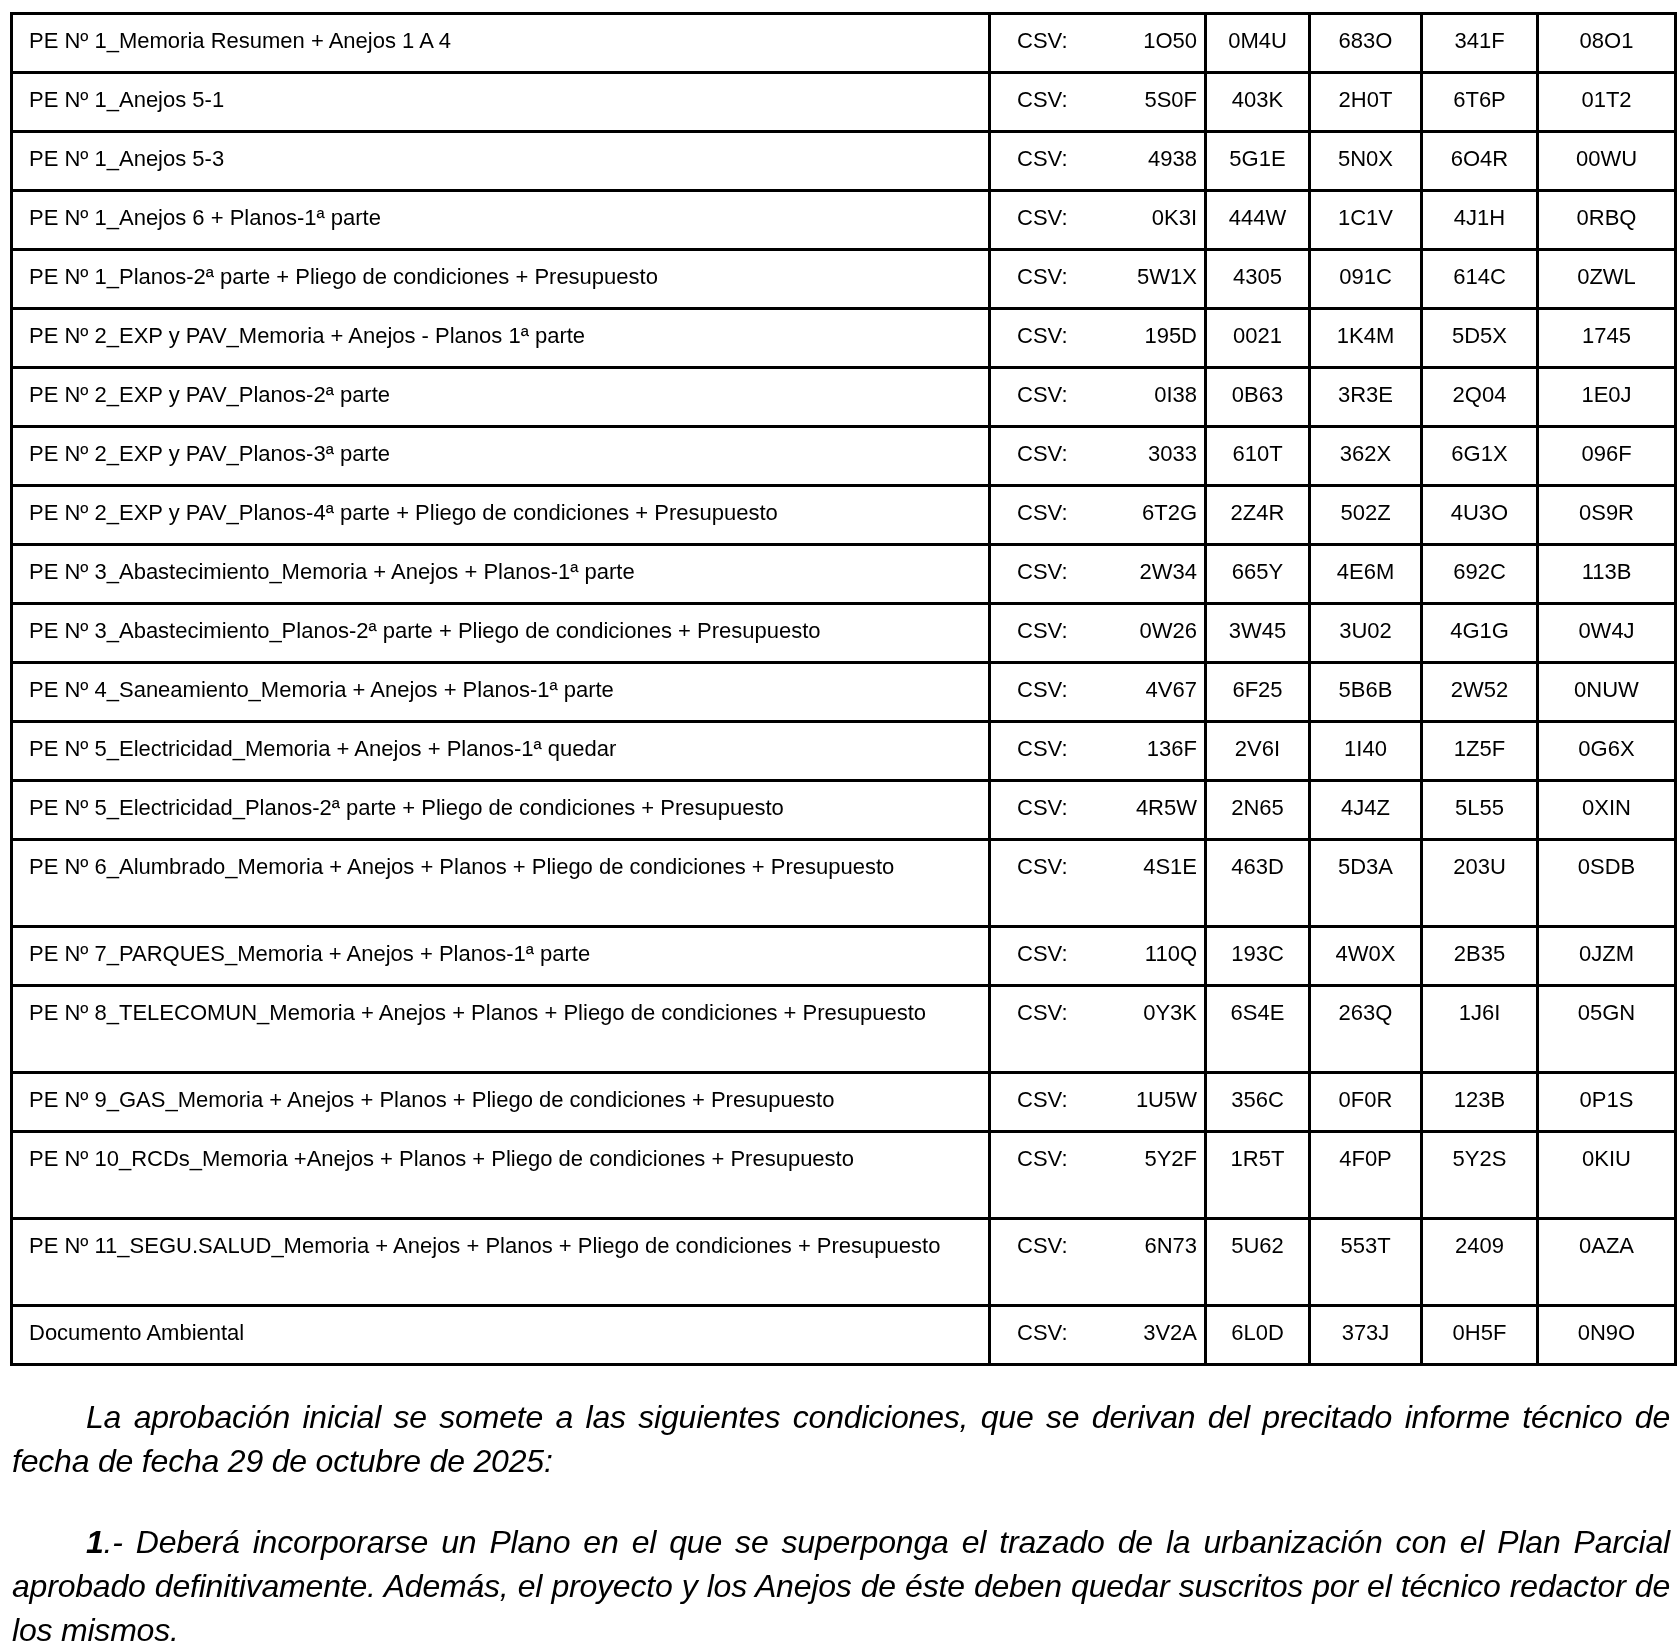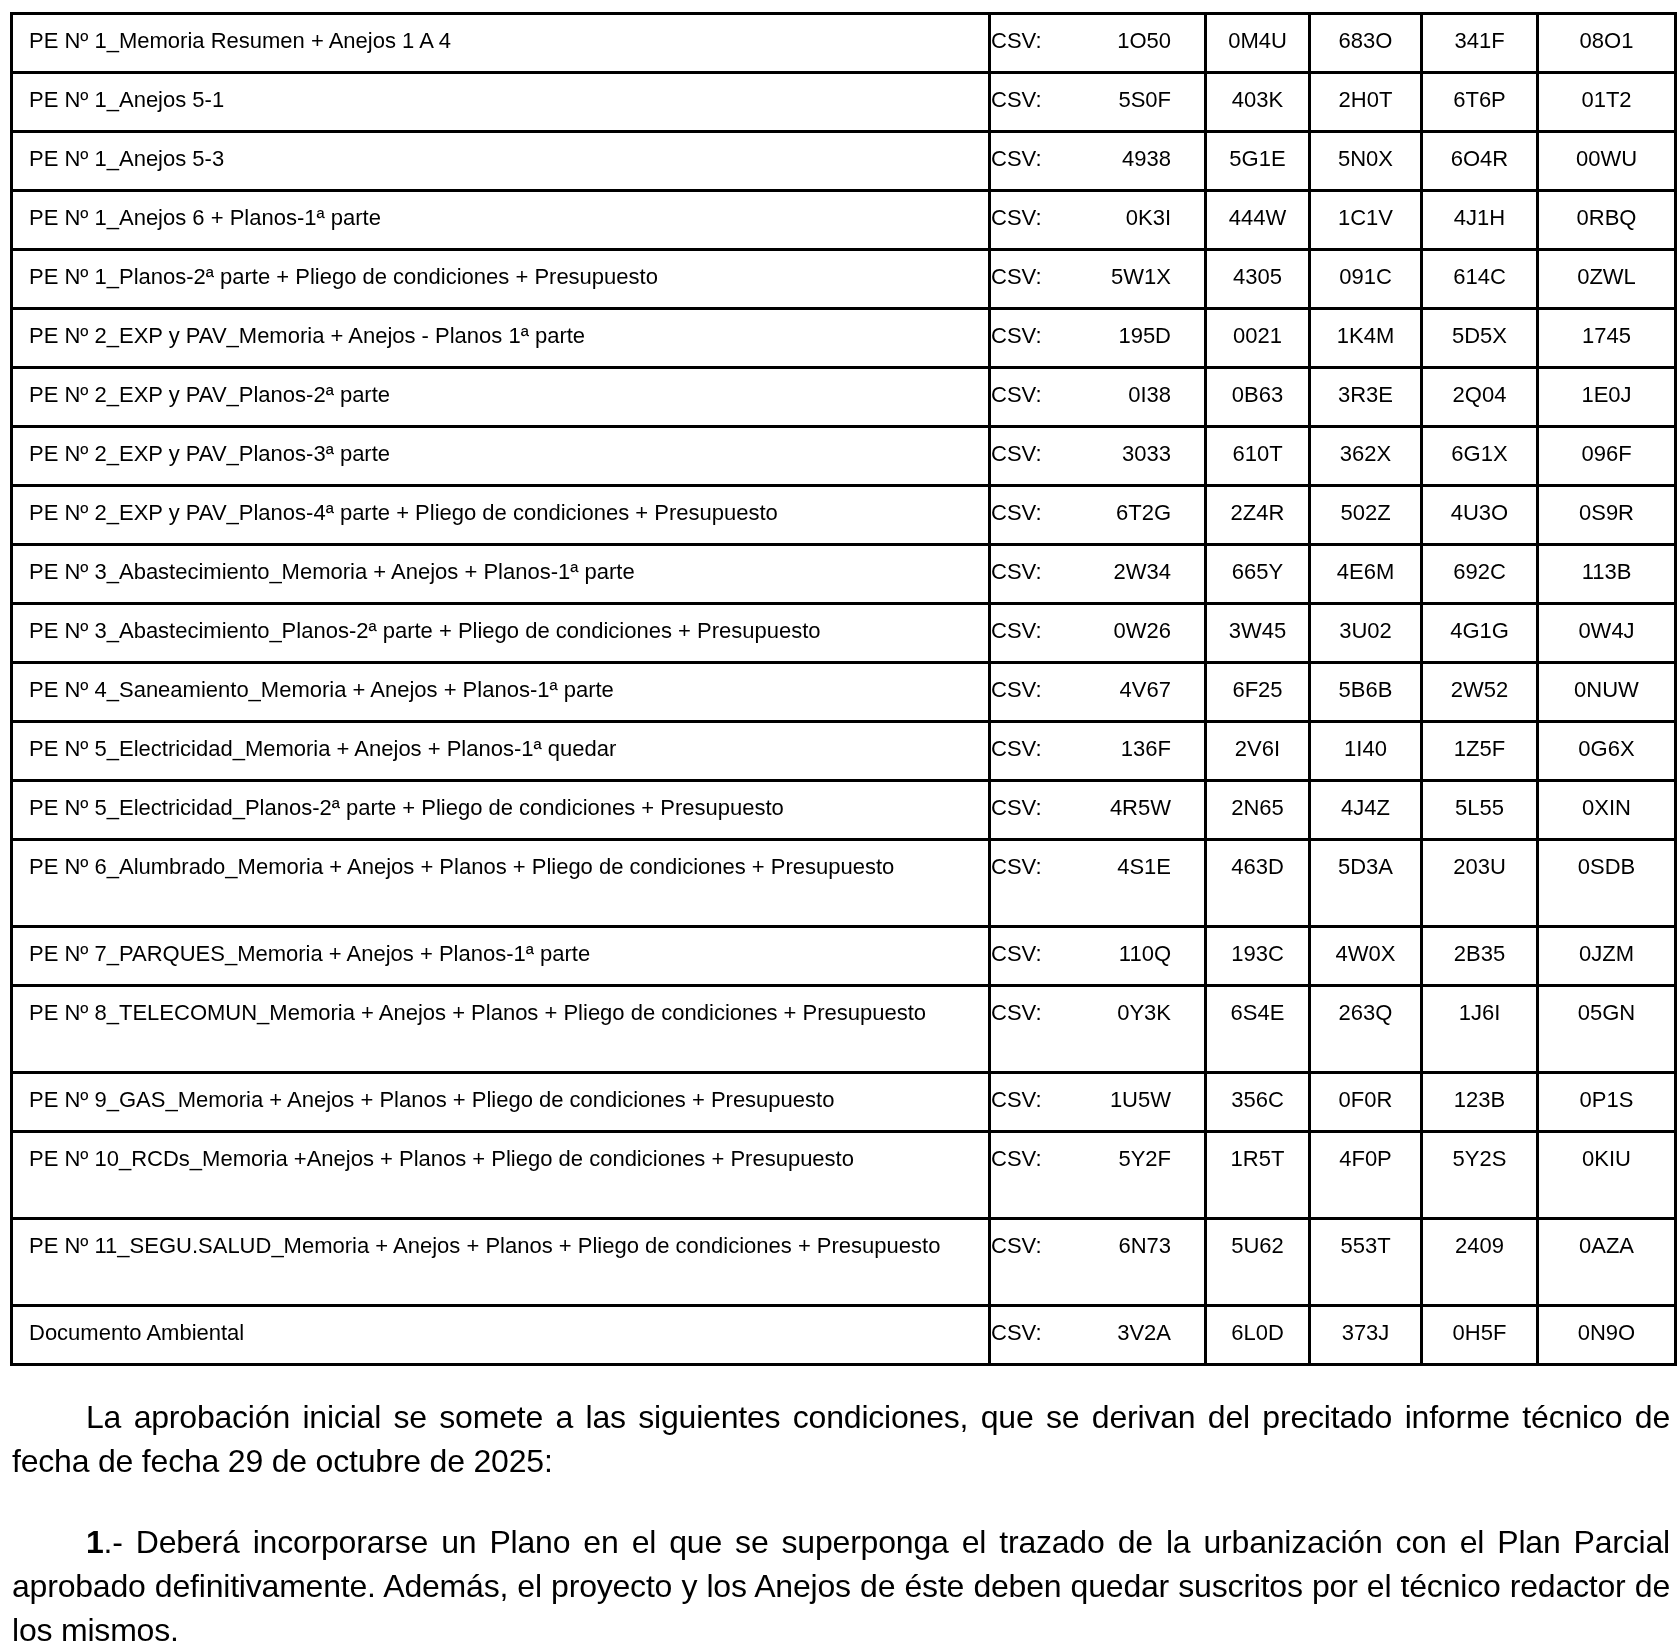--- a/index.html
+++ b/index.html
@@ -35,20 +35,21 @@
     td.doc-cell {
       padding: 11px 14px 0 16px !important;
       white-space: normal;
     }
     td.csv-cell {
       padding-top: 11px !important;
     }
     td.csv-cell .csv-label {
       display: inline-block;
       width: 100px;
+      padding-left: 26px;
     }
     td.csv-cell .code0 {
       display: inline-block;
       width: 80px;
       text-align: right;
     }
     td.code-cell {
       padding-top: 11px !important;
       text-align: center;
     }
@@ -60,20 +61,21 @@
     col.c-4 { width: 138px; }
 
     .body-text {
       position: absolute;
       left: 12px;
       width: 1658px;
       font-size: 32px;
       line-height: 44px;
       text-align: justify;
       letter-spacing: -0.2px;
+      font-style: italic;
     }
     .para1 { top: 1395px; }
     .para2 { top: 1520px; }
     .indent { display: inline-block; width: 74px; }
     .bold { font-weight: bold; }
   </style>
 </head>
 <body>
 
 <table class="csv-table">

